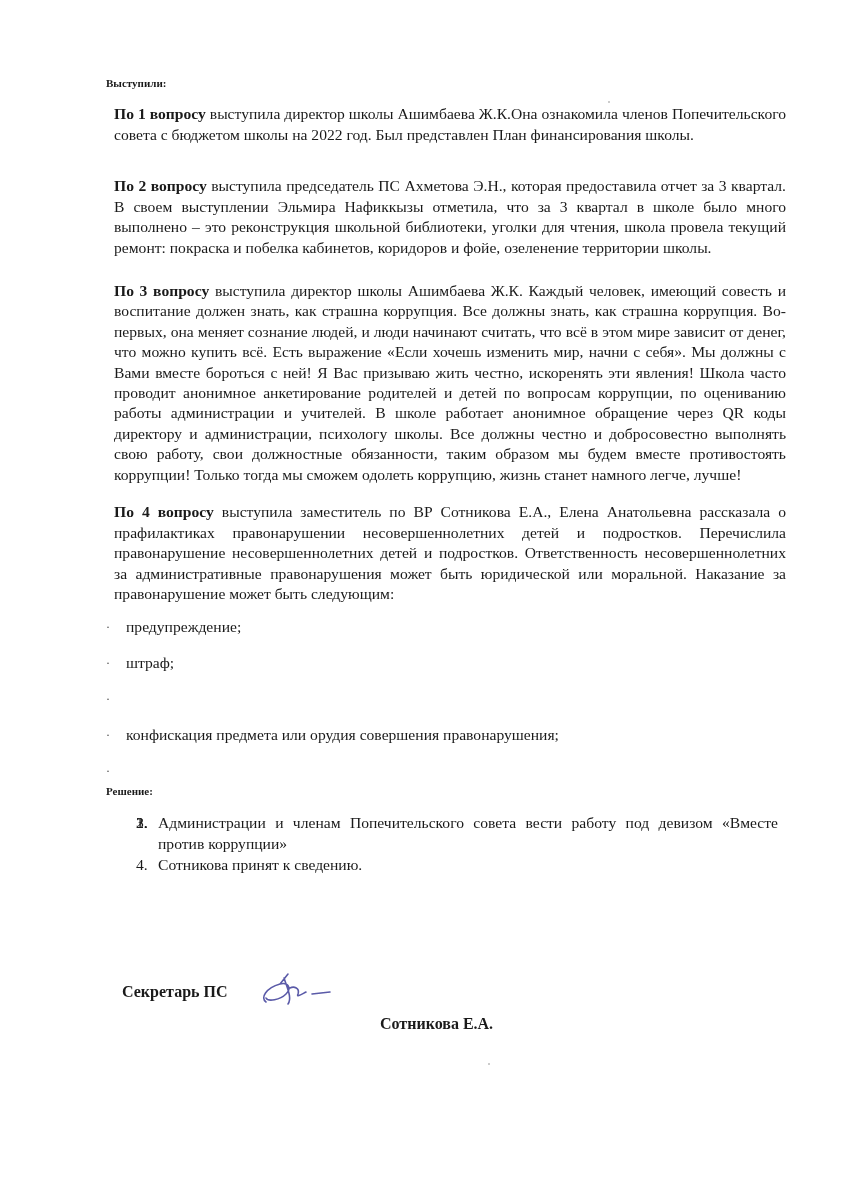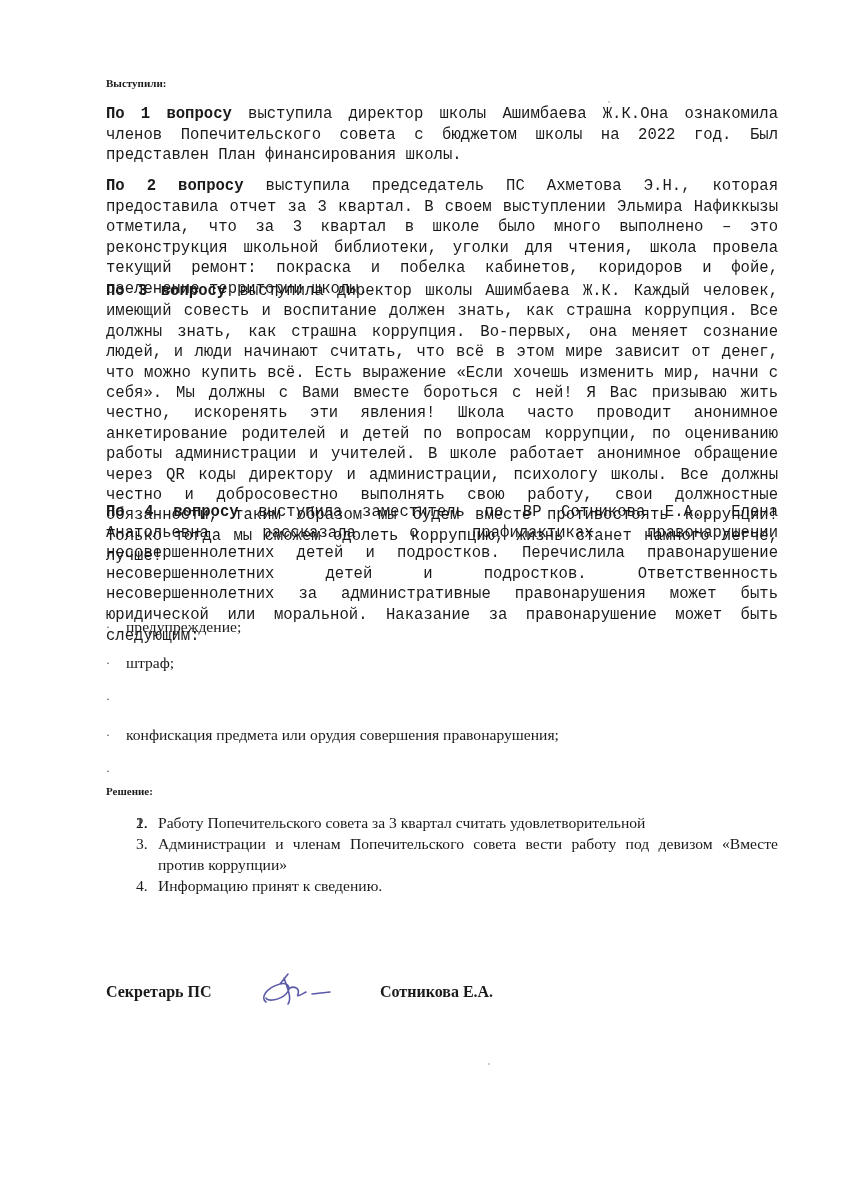--- a/index.html
+++ b/index.html
@@ -1,19 +1,19 @@
 <!DOCTYPE html>
 <html><head>
 <meta charset="utf-8">
 <style>
   html, body { margin: 0; padding: 0; background: #ffffff; }
   body { width: 842px; height: 1200px; position: relative; overflow: hidden; font-family: "Liberation Serif", serif; color: #1a1a1a; }
   .page { position: absolute; left: 106px; top: 0; width: 672px; }
   .heading { position: absolute; font-weight: bold; font-size: 11px; }
-  .para { position: absolute; left: 0; width: 672px; font-size: 15.6px; line-height: 20.6px; text-align: justify; font-family: Liberation Mono, monospace; }
+  .para { position: absolute; left: 8px; width: 672px; font-size: 15.6px; line-height: 20.6px; text-align: justify; }
   .para b { font-weight: bold; }
   .bullets { position: absolute; left: 0; top: 617px; width: 672px; margin: 0; padding: 0; list-style: none; font-size: 15.6px; }
   .bullets li { height: 36px; line-height: 20px; position: relative; padding-left: 20px; }
   .bullets li .dot { position: absolute; left: 0; top: 0; font-size: 12px; color: #444; }
   .decisions { position: absolute; left: 0; top: 812px; width: 672px; margin: 0; padding: 0; list-style: none; font-size: 15.6px; line-height: 21px; }
   .decisions li { position: relative; padding-left: 52px; text-align: justify; }
   .decisions li .num { position: absolute; left: 30px; }
   .sign { position: absolute; top: 983px; font-weight: bold; font-size: 16px; }
   .signature { position: absolute; left: 152px; top: 970px; width: 90px; height: 40px; }
   .speck { position: absolute; width: 2px; height: 2px; background: #bbb; border-radius: 1px; }
@@ -38,28 +38,28 @@
     <li><span class="dot">·</span><span>штраф;</span></li>
     <li><span class="dot">·</span></li>
     <li><span class="dot">·</span><span>конфискация предмета или орудия совершения правонарушения;</span></li>
     <li><span class="dot">·</span></li>
   </ul>
 
   <div class="heading" style="left:0; top:785px;">Решение:</div>
 
   <ol class="decisions">
     <li><span class="num">1.</span></li>
-    <li><span class="num">2.</span><span>Работу Попечительского совета за 3 квартал считать удовлетворительной</span></li>
+    <li><span class="num">2.</span></li>
     <li><span class="num">3.</span><span>Администрации и членам Попечительского совета вести работу под девизом «Вместе  против коррупции»</span></li>
-    <li><span class="num">4.</span><span>Информацию принят к сведению.</span></li>
+    <li><span class="num">4.</span><span>Сотникова принят к сведению.</span></li>
   </ol>
 
-  <div class="sign" style="left:0;">Секретарь ПС</div>
+  <div class="sign" style="left:16px;">Секретарь ПС</div>
 
   <svg class="signature" viewBox="0 0 90 40">
     <path id="sigpath" d="M8 32 C2 28, 8 18, 22 14 C30 12, 34 18, 28 24 C22 30, 10 32, 8 28 M22 14 L30 4 M26 8 C30 20, 34 28, 30 34 M32 18 C36 16, 42 18, 40 24 C38 28, 44 24, 48 22 M54 24 L72 22" fill="none" stroke="#5a5aa8" stroke-width="1.6" stroke-linecap="round"></path>
   </svg>
 
-  <div class="sign" style="left:274px;">Сотникова Е.А.</div>
+  <div class="sign" style="left:274px;margin-top:32px;">Сотникова Е.А.</div>
 </div>
 
 <div class="speck" style="left:608px; top:101px;"></div>
 <div class="speck" style="left:488px; top:1063px;"></div>
 
 </body></html>

